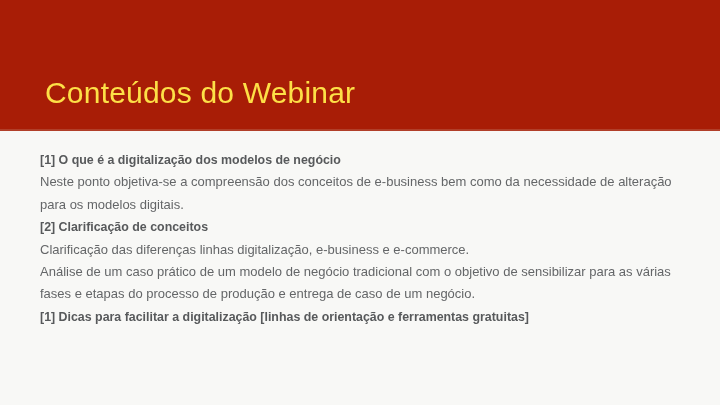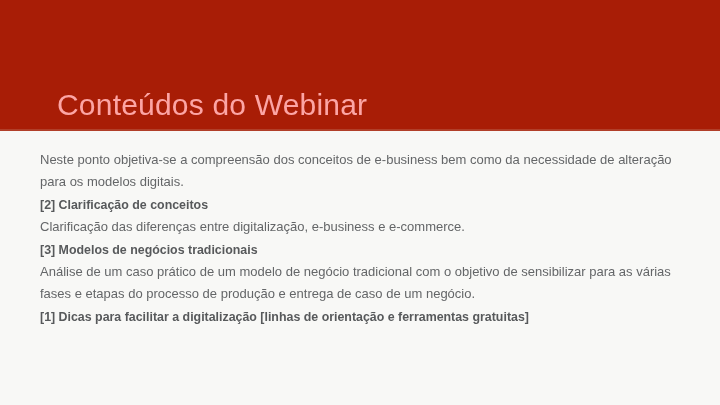--- a/index.html
+++ b/index.html
@@ -37,25 +37,25 @@
     bottom: 0;
     width: 100%;
     height: 2px;
     background: #b6513c;
     opacity: .65;
   }
   .slide-title {
     position: absolute;
     left: 41px;
     top: 70px;
-    margin: 16px;
+    margin: 4px;
     font-size: 30px;
     font-weight: 400;
     line-height: 38px;
-    color: #fca5a5;
+    color: #fde047;
     letter-spacing: .2px;
     white-space: nowrap;
   }
   .body-area {
     position: absolute;
     left: 40px;
     top: 149px;
     width: 634px;
   }
   .content-block {
@@ -83,30 +83,30 @@
 
 <div class="slide">
 
   <div class="title-band">
     <h1 class="slide-title">Conteúdos do Webinar</h1>
   </div>
 
   <div class="body-area">
 
     <div class="content-block">
+      <p class="item-heading">[1] O que é a digitalização dos modelos de negócio</p>
       <p class="item-body">Neste ponto objetiva-se a compreensão dos conceitos de e-business bem como da necessidade de alteração para os modelos digitais.</p>
     </div>
 
     <div class="content-block">
       <p class="item-heading">[2] Clarificação de conceitos</p>
-      <p class="item-body">Clarificação das diferenças entre digitalização, e-business e e-commerce.</p>
+      <p class="item-body">Clarificação das diferenças linhas digitalização, e-business e e-commerce.</p>
     </div>
 
     <div class="content-block">
-      <p class="item-heading">[3] Modelos de negócios tradicionais</p>
       <p class="item-body">Análise de um caso prático de um modelo de negócio tradicional com o objetivo de sensibilizar para as várias fases e etapas do processo de produção e entrega de caso de um negócio.</p>
     </div>
 
     <div class="content-block">
       <p class="item-heading">[1] Dicas para facilitar a digitalização [linhas de orientação e ferramentas gratuitas]</p>
     </div>
 
   </div>
 
 </div>

